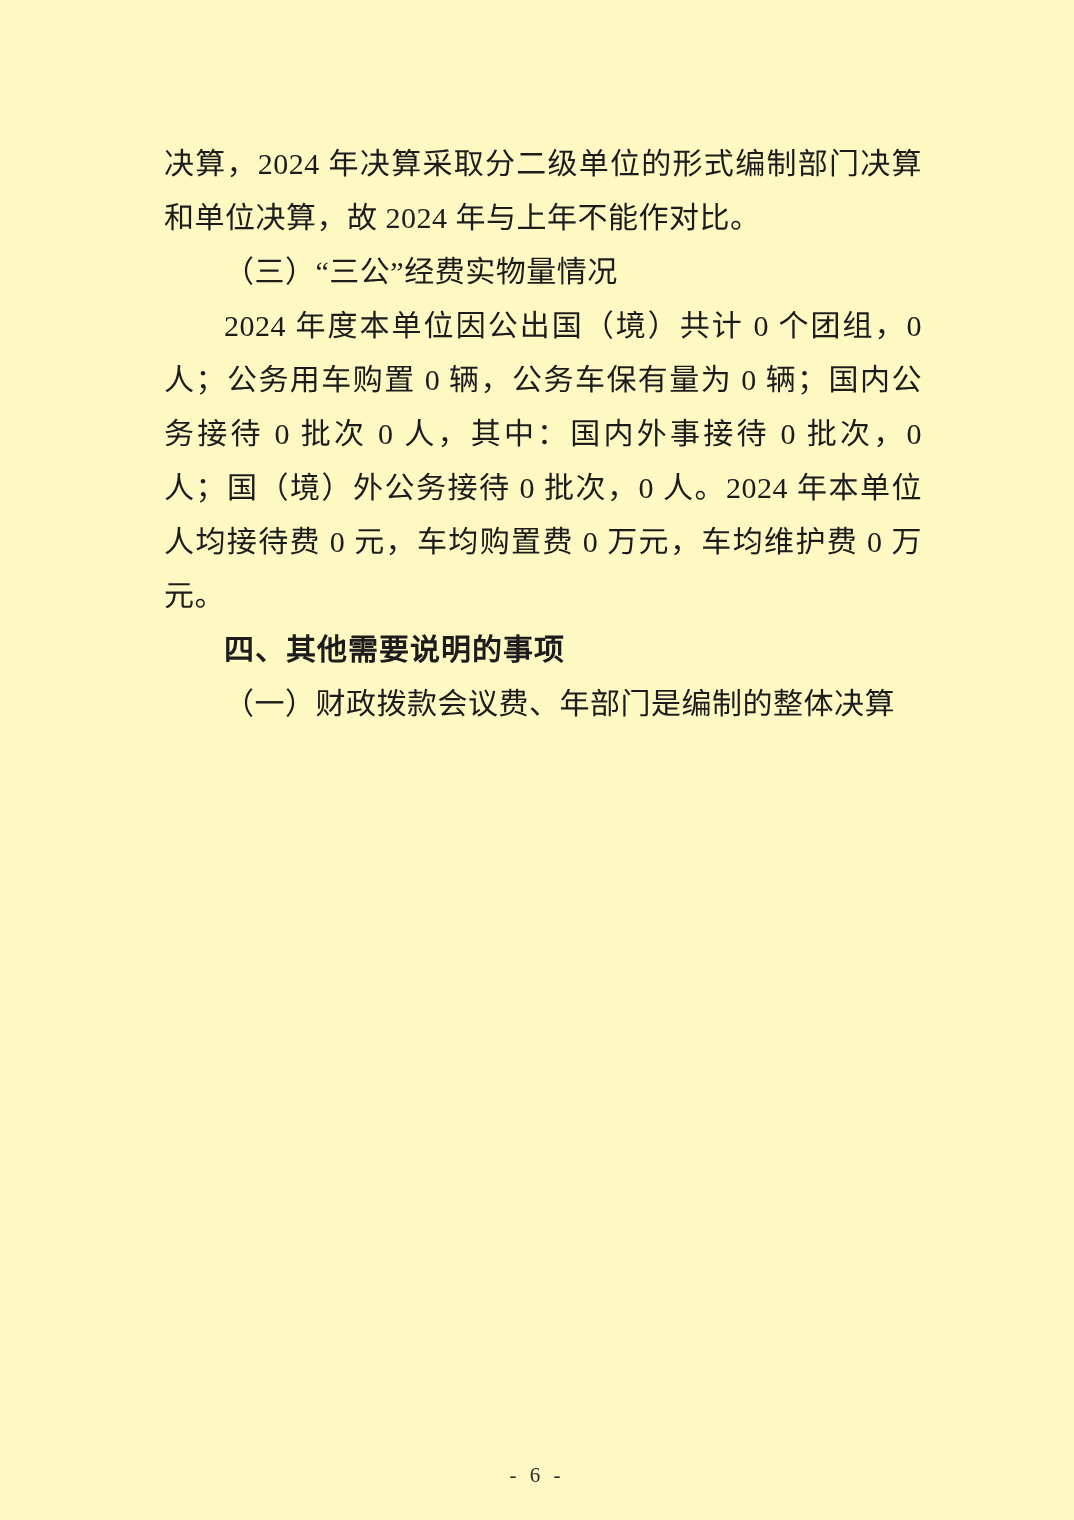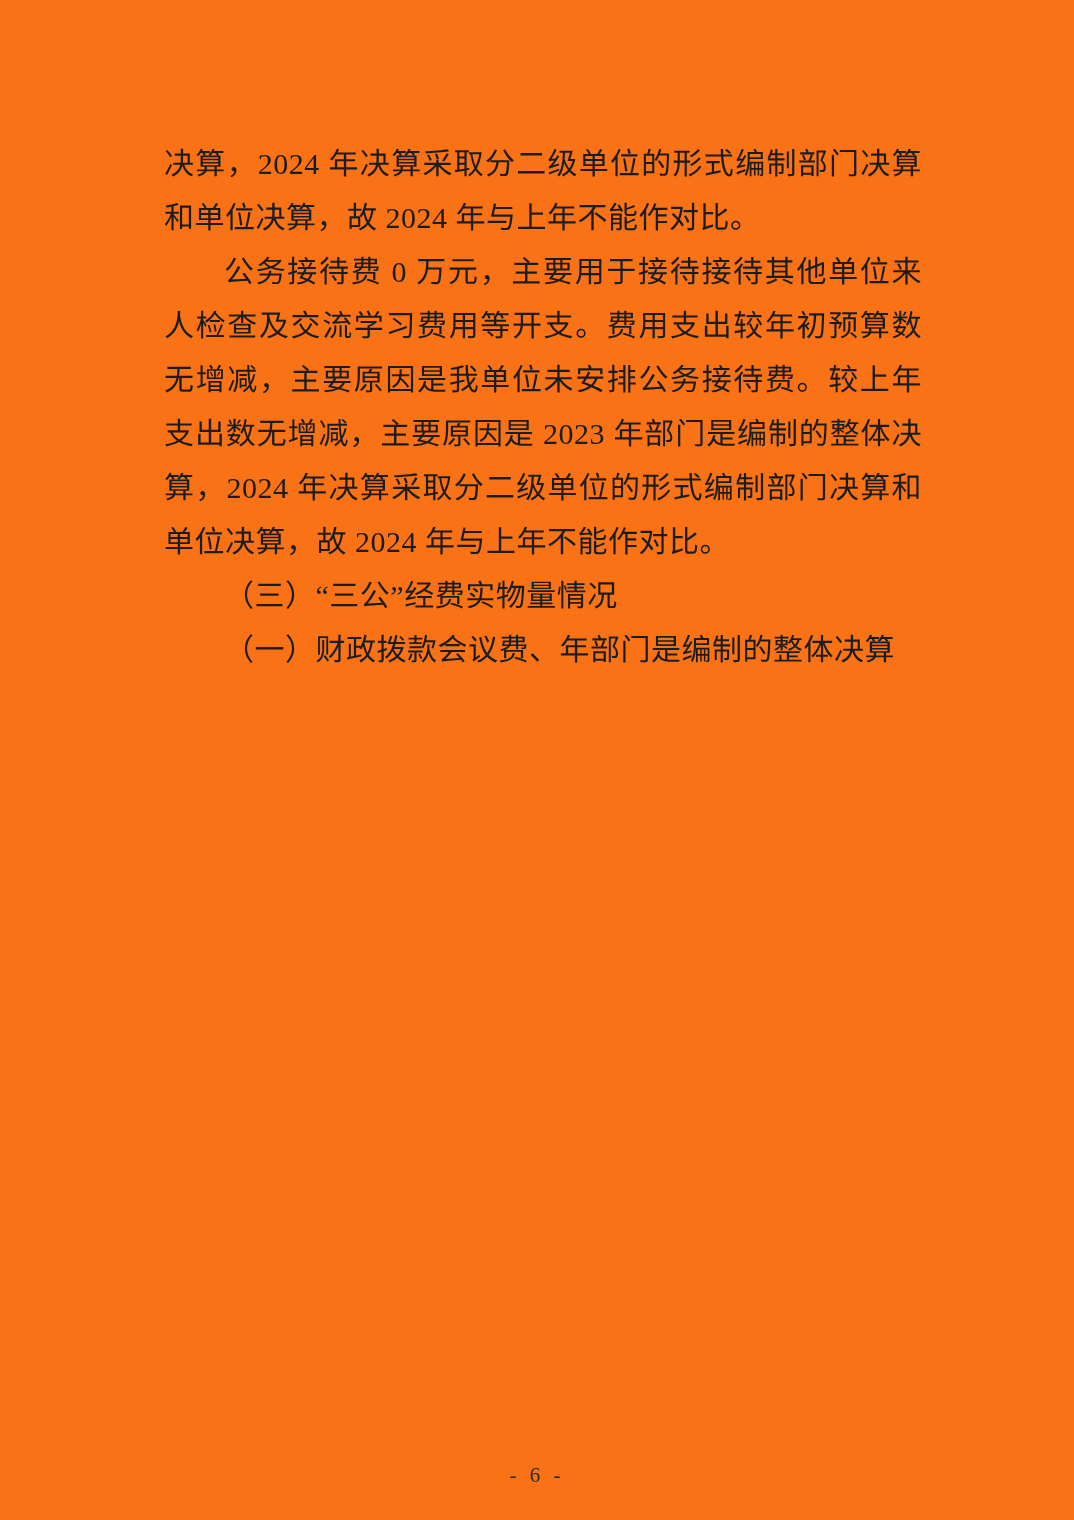--- a/index.html
+++ b/index.html
@@ -5,21 +5,21 @@
   html, body {
     margin: 0;
     padding: 0;
     background: #ffffff;
   }
   .page {
     position: relative;
     width: 1074px;
     height: 1520px;
     margin: 0 auto;
-    background: #f97316;
+    background: #fef9c3;
     color: #1c1c1c;
     box-sizing: border-box;
     padding: 137px 152px 0 164px;
     font-family: "Liberation Serif", "DejaVu Serif", serif;
     overflow: hidden;
   }
   .body-text {
     width: 758px;
   }
   .para {
@@ -63,20 +63,21 @@
     font-family: "Liberation Serif", "DejaVu Serif", serif;
     letter-spacing: 4px;
   }
 </style>
 </head>
 <body>
 
 <div class="page">
   <div class="body-text">
     <p class="para no-indent">决算，2024 年决算采取分二级单位的形式编制部门决算和单位决算，故 2024 年与上年不能作对比。</p>
-    <p class="para">公务接待费 0 万元，主要用于接待接待其他单位来人检查及交流学习费用等开支。费用支出较年初预算数无增减，主要原因是我单位未安排公务接待费。较上年支出数无增减，主要原因是 2023 年部门是编制的整体决算，2024 年决算采取分二级单位的形式编制部门决算和单位决算，故 2024 年与上年不能作对比。</p>
     <h3 class="heading-kai">（三）“三公”经费实物量情况</h3>
+    <p class="para">2024 年度本单位因公出国（境）共计 0 个团组，0 人；公务用车购置 0 辆，公务车保有量为 0 辆；国内公务接待 0 批次 0 人，其中：国内外事接待 0 批次，0 人；国（境）外公务接待 0 批次，0 人。2024 年本单位人均接待费 0 元，车均购置费 0 万元，车均维护费 0 万元。</p>
+    <h2 class="heading-hei">四、其他需要说明的事项</h2>
     <h3 class="heading-kai">（一）财政拨款会议费、年部门是编制的整体决算</h3>
   </div>
   <div class="footer">
     <span>- 6 -</span>
   </div>
 </div>
 
 </body></html>

